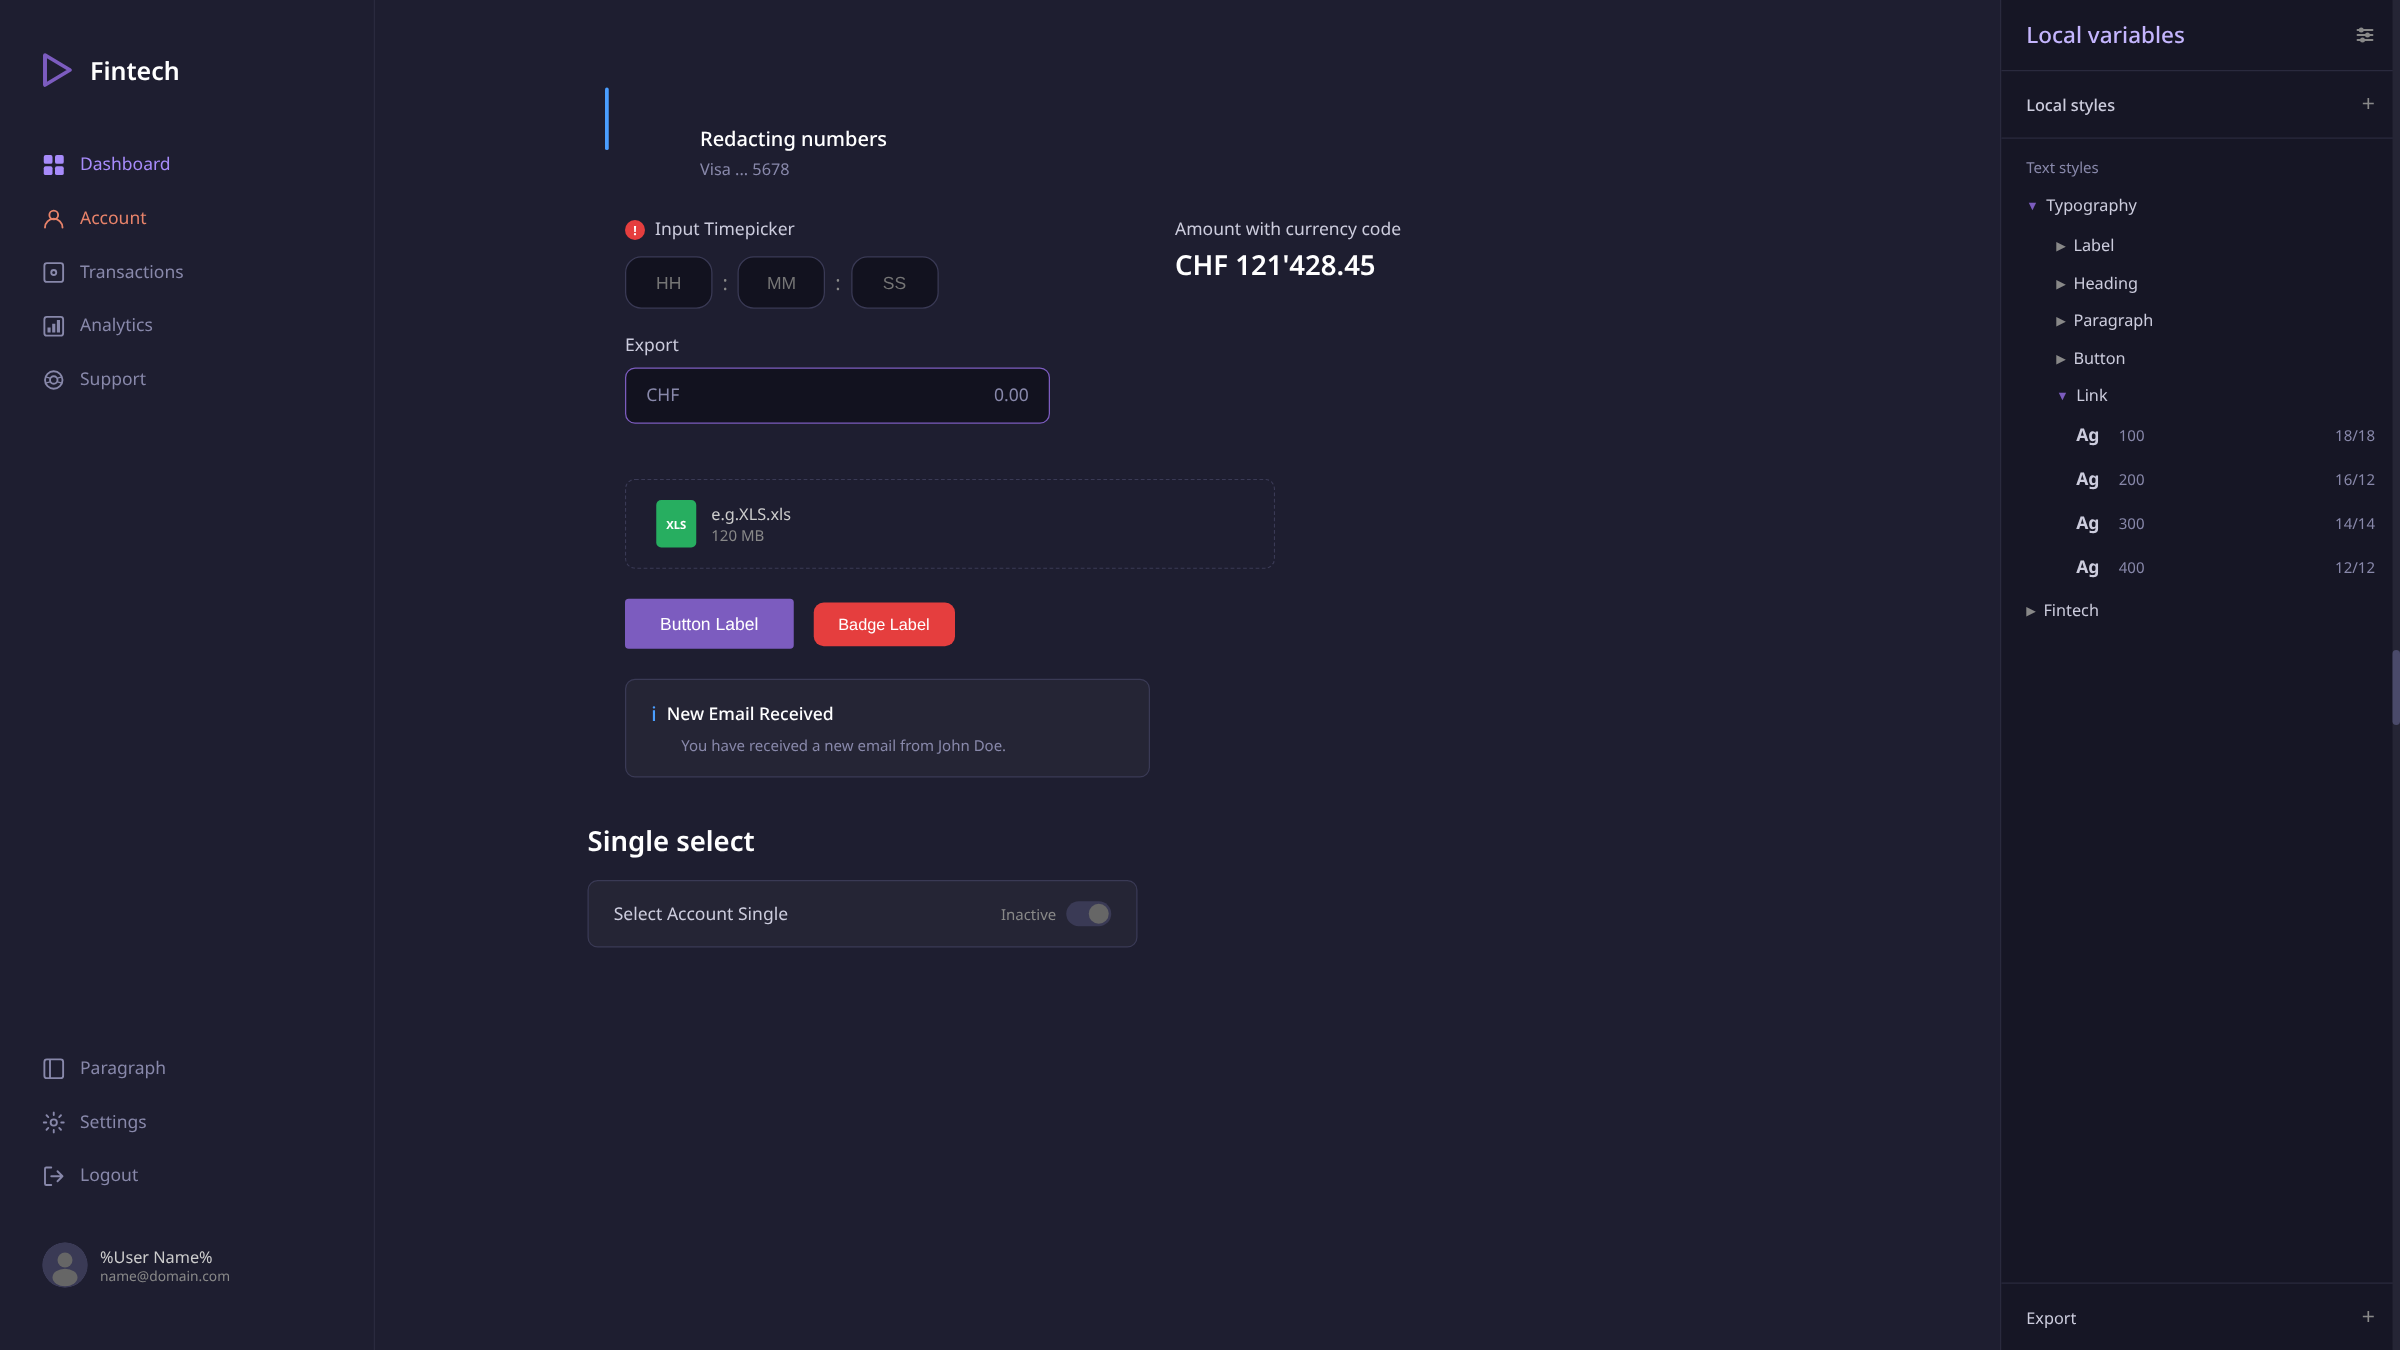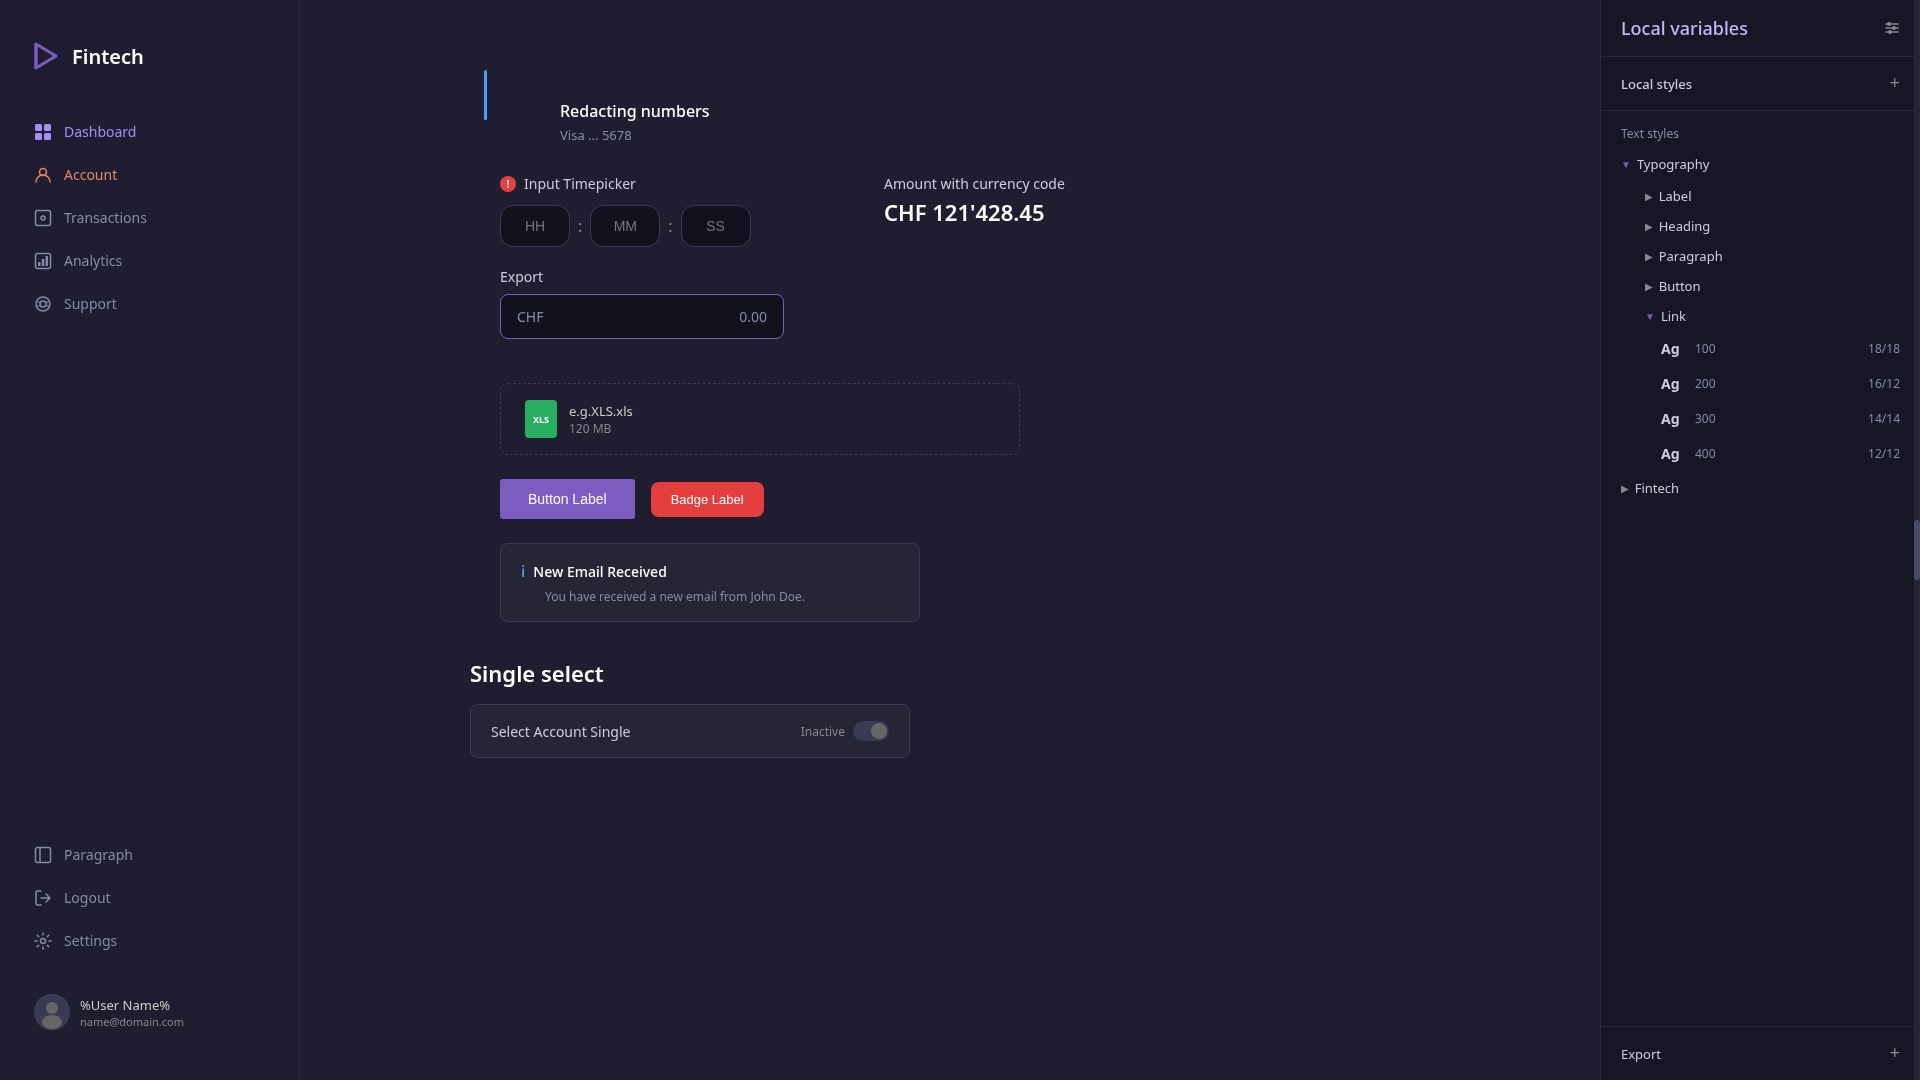--- a/index.html
+++ b/index.html
@@ -195,21 +195,21 @@
     }
 
     .amount-input-wrapper {
       background: #12121f;
       border: 1px solid #7c5cbf;
       border-radius: 8px;
       padding: 12px 16px;
       display: flex;
       justify-content: space-between;
       align-items: center;
-      width: 284px;
+      width: 340px;
       margin-bottom: 20px;
     }
 
     .amount-currency {
       color: #8888aa;
       font-size: 14px;
     }
 
     .amount-value {
       color: #8888aa;
@@ -609,31 +609,31 @@
       <div class="nav-bottom">
         <div class="nav-item">
           <svg width="18" height="18" viewBox="0 0 18 18" fill="none">
             <rect x="1.5" y="1.5" width="15" height="15" rx="2" stroke="#8888aa" stroke-width="1.5"></rect>
             <line x1="6" y1="1.5" x2="6" y2="16.5" stroke="#8888aa" stroke-width="1.5"></line>
           </svg>
           <span>Paragraph</span>
         </div>
         <div class="nav-item">
           <svg width="18" height="18" viewBox="0 0 18 18" fill="none">
+            <circle cx="9" cy="9" r="2.5" stroke="#8888aa" stroke-width="1.5"></circle>
+            <path d="M9 1v2M9 15v2M1 9h2M15 9h2M3.22 3.22l1.42 1.42M13.36 13.36l1.42 1.42M3.22 14.78l1.42-1.42M13.36 4.64l1.42-1.42" stroke="#8888aa" stroke-width="1.5" stroke-linecap="round"></path>
+          </svg>
+          <span>Settings</span>
+        </div>
+        <div class="nav-item">
+          <svg width="18" height="18" viewBox="0 0 18 18" fill="none">
             <path d="M7 2H3a1 1 0 00-1 1v12a1 1 0 001 1h4" stroke="#8888aa" stroke-width="1.5" stroke-linecap="round"></path>
             <path d="M12 5l4 4-4 4M16 9H7" stroke="#8888aa" stroke-width="1.5" stroke-linecap="round" stroke-linejoin="round"></path>
           </svg>
           <span>Logout</span>
-        </div>
-        <div class="nav-item">
-          <svg width="18" height="18" viewBox="0 0 18 18" fill="none">
-            <circle cx="9" cy="9" r="2.5" stroke="#8888aa" stroke-width="1.5"></circle>
-            <path d="M9 1v2M9 15v2M1 9h2M15 9h2M3.22 3.22l1.42 1.42M13.36 13.36l1.42 1.42M3.22 14.78l1.42-1.42M13.36 4.64l1.42-1.42" stroke="#8888aa" stroke-width="1.5" stroke-linecap="round"></path>
-          </svg>
-          <span>Settings</span>
         </div>
 
         <div class="user-info">
           <div class="avatar">
             <svg width="36" height="36" viewBox="0 0 36 36">
               <circle cx="18" cy="18" r="18" fill="#3a3a55"></circle>
               <circle cx="18" cy="14" r="6" fill="#666"></circle>
               <ellipse cx="18" cy="28" rx="10" ry="7" fill="#666"></ellipse>
             </svg>
           </div>

